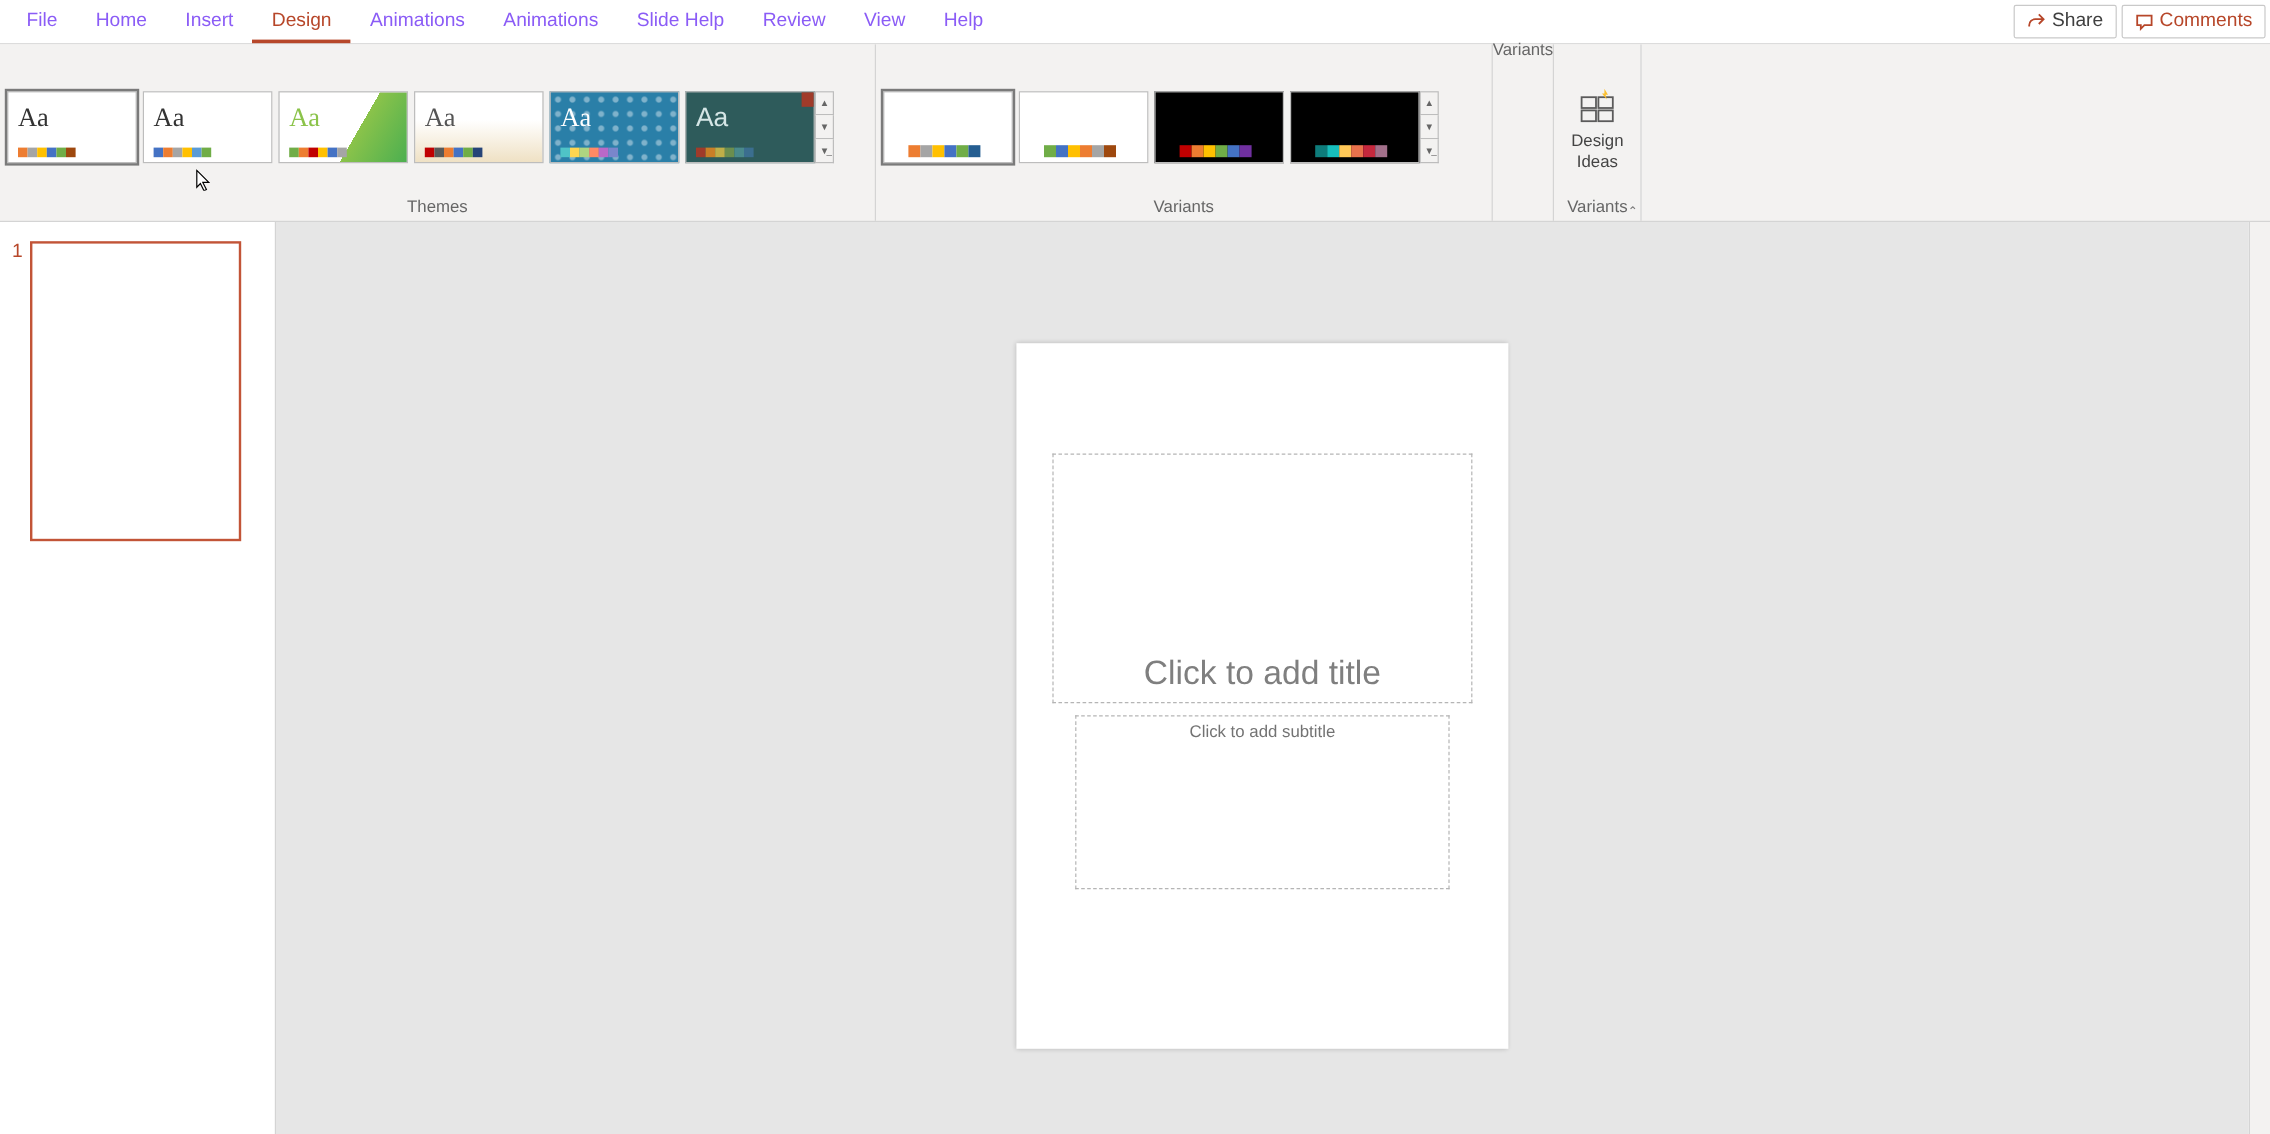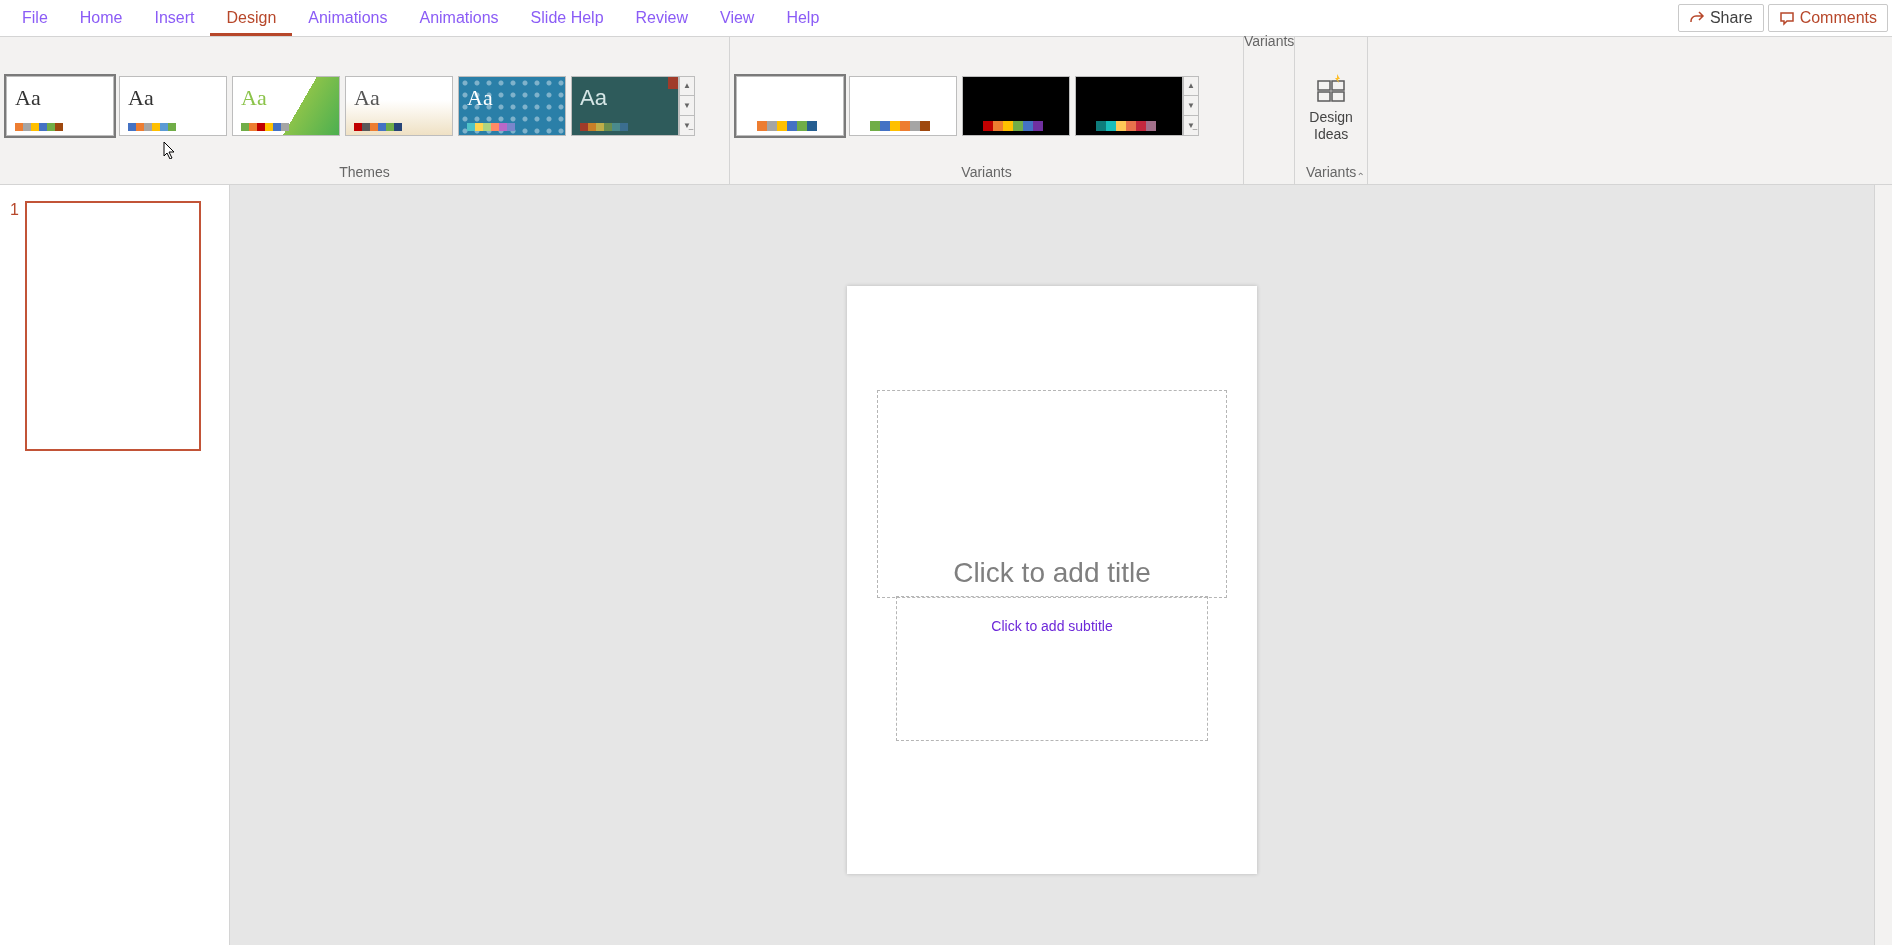--- a/index.html
+++ b/index.html
@@ -54,24 +54,24 @@
     .chev { font-size: 10px; color: #555; }
 
     
     .editor { display: flex; height: calc(945px - 37px - 119px); }
     .thumb-panel { width: 230px; background: #fff; border-right: 1px solid #d4d4d4; padding: 16px 10px; display: flex; }
     .slide-num { color: #b7472a; font-size: 16px; margin-right: 6px; }
     .slide-thumb { width: 176px; height: 250px; border: 2px solid #c25437; background: #fff; cursor: pointer; }
     .canvas-area { flex: 1; background: #e6e6e6; position: relative; display: flex; align-items: center; justify-content: center; }
     .slide-canvas { width: 410px; height: 588px; background: #fff; box-shadow: 0 0 4px rgba(0,0,0,.2); position: relative; }
     .ph { position: absolute; border: 1px dashed #b5b5b5; display: flex; align-items: flex-end; justify-content: center; }
-    .ph-title { left: 30px; top: 104px; width: 350px; height: 208px; }
+    .ph-title { left: 30px; top: 92px; width: 350px; height: 208px; }
     .ph-title span { font-size: 28px; color: #7f7f7f; margin-bottom: 8px; }
     .ph-sub { left: 49px; top: 310px; width: 312px; height: 145px; align-items: flex-start; }
-    .ph-sub span { font-size: 14px; color: #6d28d9; margin-top: 21px; }
+    .ph-sub span { font-size: 14px; color: #737373; margin-top: 4px; }
     .scrollbar-v { width: 18px; background: #f3f2f1; border-left: 1px solid #d4d4d4; }
 
     
     .cursor { position: absolute; left: 163px; top: 141px; pointer-events: none; font-size: 16px; }
 
     .dialog-launcher { font-size: 10px; color: #777; position: absolute; right: 2px; bottom: 2px; }
     .group.designer { position: relative; }
 
     svg { display:block; }
   </style>

